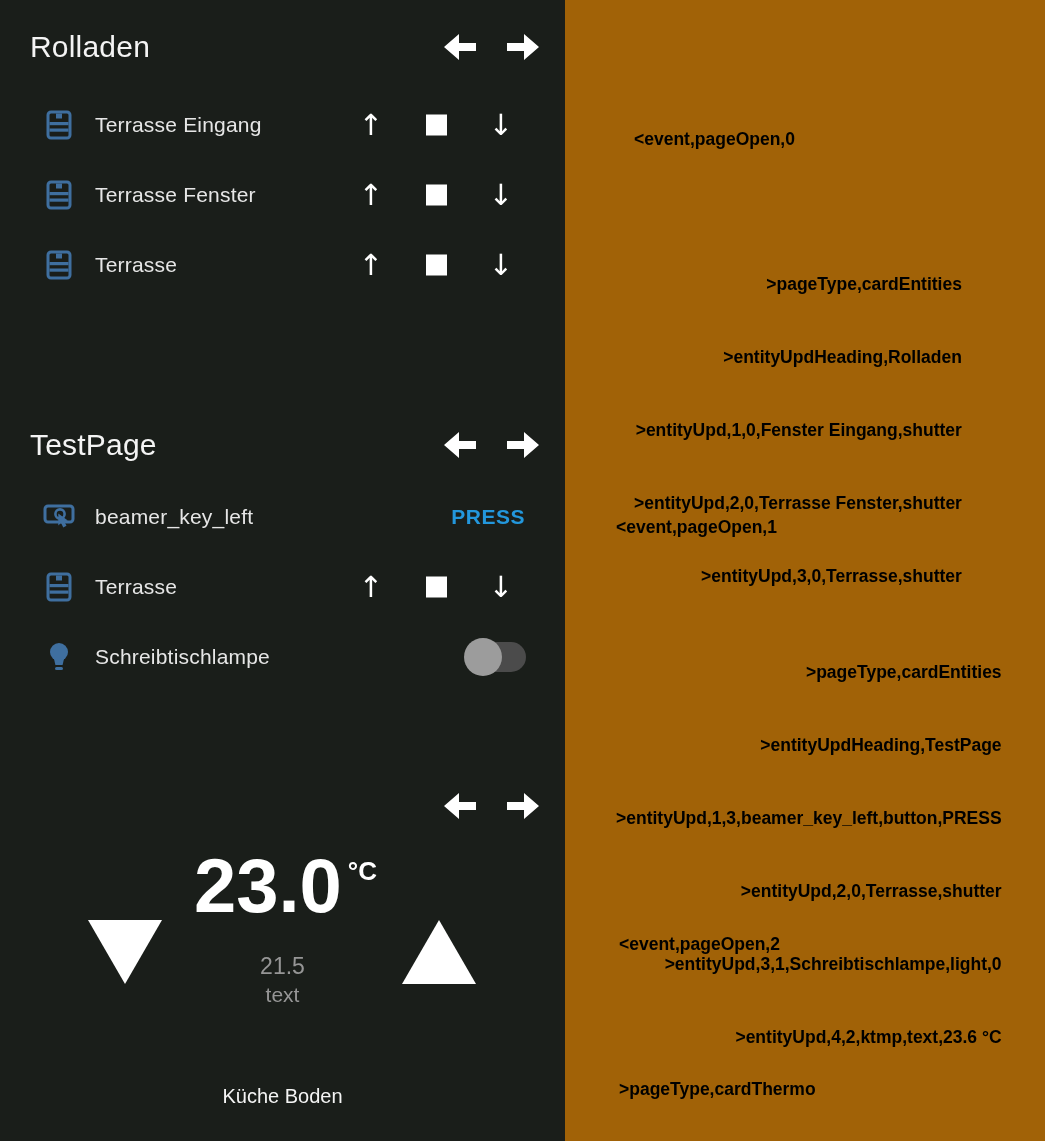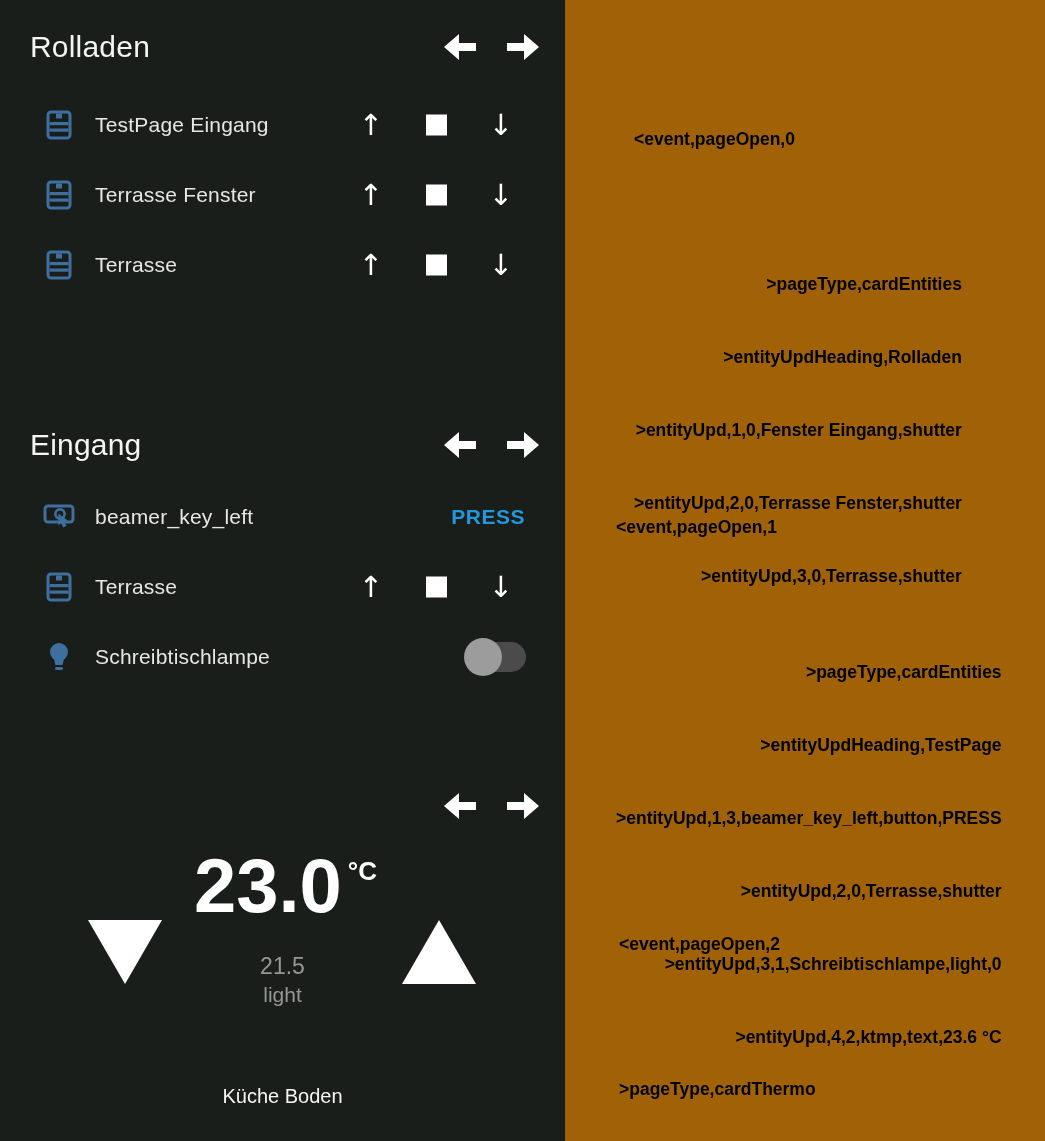--- a/index.html
+++ b/index.html
@@ -77,21 +77,21 @@
 
       <div class="row" style="top:90px">
         <span class="icon">
           <svg width="26" height="30" viewBox="0 0 26 30">
               <rect x="2" y="2" width="22" height="26" rx="3" fill="none" stroke="#3f6f9f" stroke-width="3"></rect>
               <rect x="10" y="3.5" width="6" height="5" fill="#3f6f9f"></rect>
               <rect x="3.5" y="12" width="19" height="3.2" fill="#3f6f9f"></rect>
               <rect x="3.5" y="18.5" width="19" height="3.2" fill="#3f6f9f"></rect>
             </svg>
         </span>
-        <span class="label">TestPage Eingang</span>
+        <span class="label">Terrasse Eingang</span>
         <button class="ctl up">↑</button>
         <button class="ctl stop"><span class="stopsq"></span></button>
         <button class="ctl down">↓</button>
       </div>
 
       <div class="row" style="top:160px">
         <span class="icon">
           <svg width="26" height="30" viewBox="0 0 26 30">
               <rect x="2" y="2" width="22" height="26" rx="3" fill="none" stroke="#3f6f9f" stroke-width="3"></rect>
               <rect x="10" y="3.5" width="6" height="5" fill="#3f6f9f"></rect>
@@ -115,21 +115,21 @@
             </svg>
         </span>
         <span class="label">Terrasse</span>
         <button class="ctl up">↑</button>
         <button class="ctl stop"><span class="stopsq"></span></button>
         <button class="ctl down">↓</button>
       </div>
     </section>
 
     <section class="card" id="card2">
-      <h1 class="card-title" style="top:38px">Eingang</h1>
+      <h1 class="card-title" style="top:38px">TestPage</h1>
       <button class="nav left" style="top:39px">
         <svg viewBox="0 0 34 32">
             <polygon points="34,12 17,12 17,3 2,16 17,29 17,20 34,20"></polygon>
           </svg>
       </button>
       <button class="nav right" style="top:39px">
         <svg viewBox="0 0 34 32">
             <polygon points="0,12 17,12 17,3 32,16 17,29 17,20 0,20"></polygon>
           </svg>
       </button>
@@ -197,21 +197,21 @@
             <polygon points="2,2 76,2 39,66"></polygon>
           </svg>
       </button>
       <button class="tri up">
         <svg viewBox="0 0 78 68">
             <polygon points="39,2 76,66 2,66"></polygon>
           </svg>
       </button>
 
       <div class="setpoint">21.5</div>
-      <div class="hvac-state">light</div>
+      <div class="hvac-state">text</div>
       <div class="thermo-name">Küche Boden</div>
     </section>
   </div>
 
   <aside>
     <div class="log" id="log1">
       <div class="log-event">&lt;event,pageOpen,0</div>
       <div class="log-lines">
         <div class="log-line">&gt;pageType,cardEntities</div>
         <div class="log-line">&gt;entityUpdHeading,Rolladen</div>

